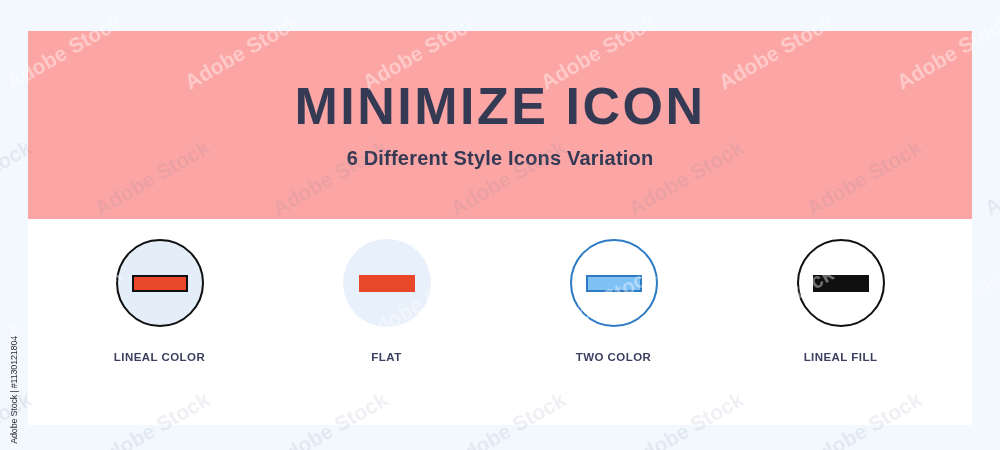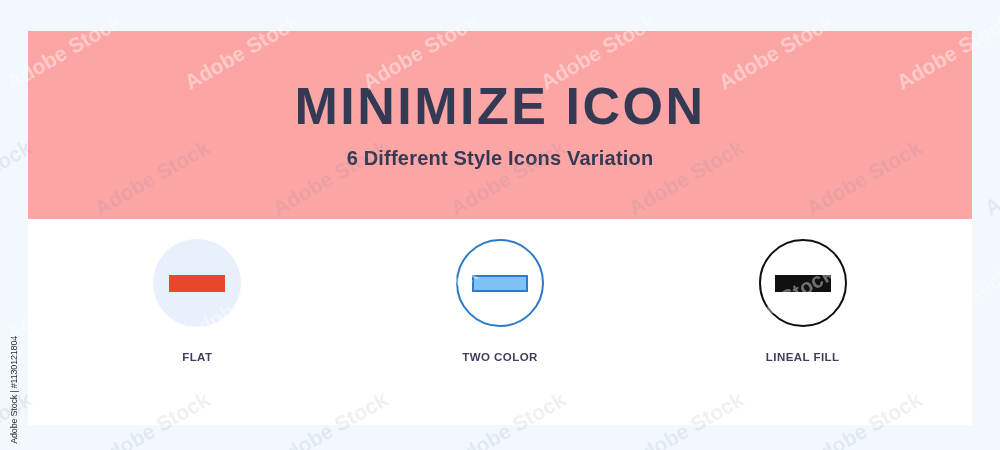--- a/index.html
+++ b/index.html
@@ -185,20 +185,27 @@
 <div class="poster">
 
   <div class="header">
     <h1 class="title">MINIMIZE ICON</h1>
     <p class="subtitle">6 Different Style Icons Variation</p>
   </div>
 
   <div class="gallery">
 
 
+    <div class="icon-cell v-lineal-color">
+      <div class="icon-art">
+        <div class="circle"></div>
+        <div class="bar"></div>
+      </div>
+      <div class="icon-label">LINEAL COLOR</div>
+    </div>
 
     <div class="icon-cell v-flat">
       <div class="icon-art">
         <div class="circle"></div>
         <div class="bar"></div>
       </div>
       <div class="icon-label">FLAT</div>
     </div>
 
     <div class="icon-cell v-two-color">

